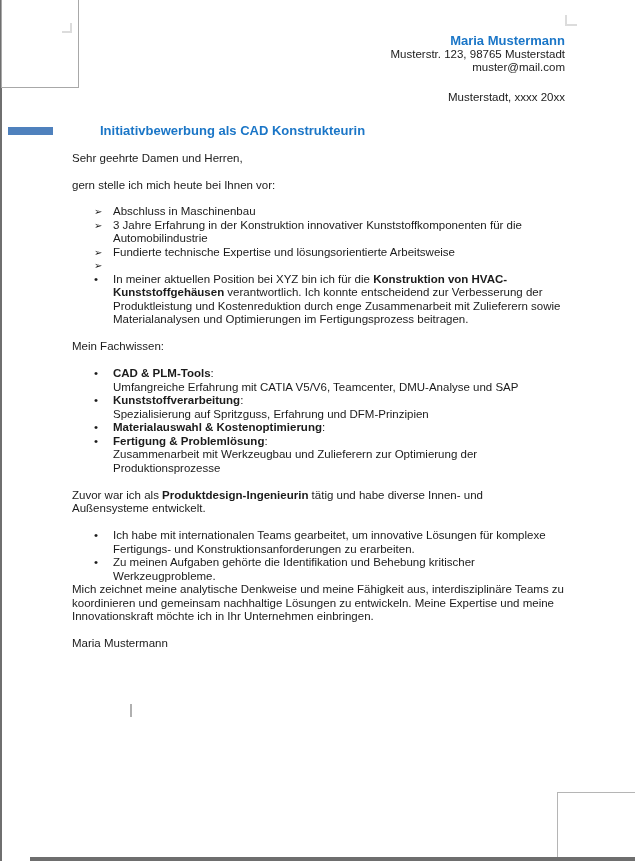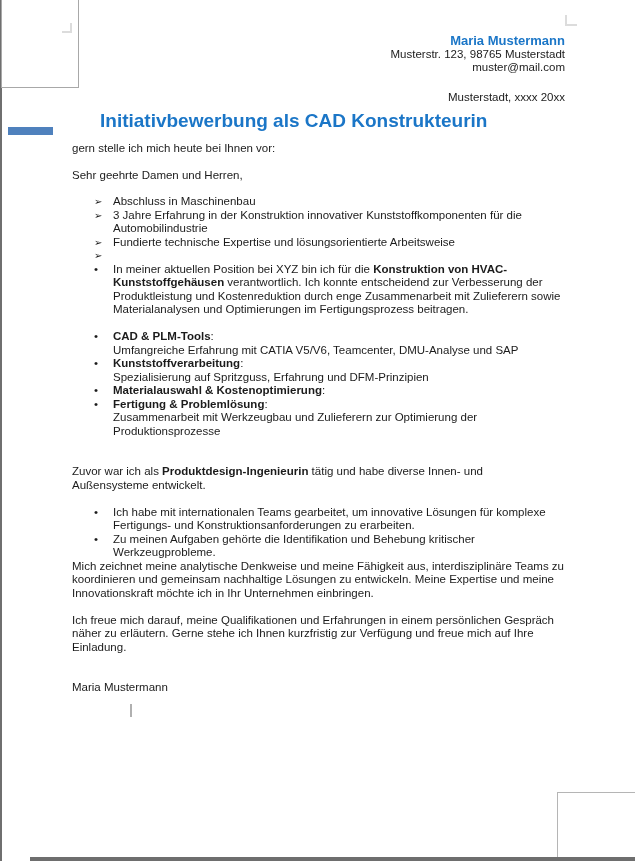--- a/index.html
+++ b/index.html
@@ -27,24 +27,24 @@
                 border-left: 1px solid #b5b5b5; border-top: 1px solid #b5b5b5; }
   .bottom-bar { position: absolute; left: 30px; right: 0; bottom: 0; height: 4px; background: #6e6e6e; }
   .accent-bar { position: absolute; left: 8px; top: 127px; width: 45px; height: 8px; background: var(--accent-bar, #4f81bd); }
   .caret { position: absolute; left: 130px; top: 704px; width: 2px; height: 13px; background: #b0b0b0; }
 
   
   .content { position: absolute; left: 72px; top: 0; width: 505px; padding-top: 34px; }
   .addr { width: 493px; text-align: right; }
   .addr-name { font-size: 13px; font-weight: bold; color: var(--accent-text, #1b76c7); }
   .dateline { width: 493px; text-align: right; margin-top: 16px; }
-  .subject { margin-top: 10px; font-size: 19px; line-height: 14px; font-weight: bold; color: var(--accent-text, #1b76c7); padding-left: 28px; }
+  .subject { margin-top: 20px; font-size: 13px; line-height: 14px; font-weight: bold; color: var(--accent-text, #1b76c7); padding-left: 28px; }
   .p  { margin-top: 13.5px; }
   .p13 { }
-  .mt27 { margin-top: 27px; }
+  .mt27 { }
   .mt15 { margin-top: 15.5px; }
   .narrow { width: 482px; }
   ul.blist { margin: 13px 0 0 0; padding: 0 0 0 41px; list-style: none; }
   ul.blist.g { margin-top: 13.5px; }
   ul.blist li { position: relative; }
   .b { position: absolute; left: -19px; top: 0; width: 16px; }
   .b.arrow { font-size: 10px; }
   strong { font-weight: bold; }
 </style>
 </head>
@@ -64,23 +64,23 @@
   <div class="addr">
     <div class="addr-name">Maria Mustermann</div>
     <div>Musterstr. 123, 98765 Musterstadt</div>
     <div>muster@mail.com</div>
   </div>
 
   <div class="dateline">Musterstadt, xxxx 20xx</div>
 
   <div class="subject">Initiativbewerbung als CAD Konstrukteurin</div>
 
+  <div class="p">Sehr geehrte Damen und Herren,</div>
+
   <div class="p">gern stelle ich mich heute bei Ihnen vor:</div>
-
-  <div class="p">Sehr geehrte Damen und Herren,</div>
 
   <ul class="blist">
     <li>
       <span class="b arrow">➢</span>
       <span>Abschluss in Maschinenbau</span>
     </li>
     <li>
       <span class="b arrow">➢</span>
       <span>3 Jahre Erfahrung in der Konstruktion innovativer Kunststoffkomponenten für die Automobilindustrie</span>
     </li>
@@ -93,20 +93,21 @@
     </li>
   </ul>
 
   <ul class="blist g">
     <li>
       <span class="b">•</span>
       <span><span>In meiner aktuellen Position bei XYZ bin ich für die </span><strong>Konstruktion von HVAC-Kunststoffgehäusen</strong><span> verantwortlich. Ich konnte entscheidend zur Verbesserung der Produktleistung und Kostenreduktion durch enge Zusammenarbeit mit Zulieferern sowie Materialanalysen und Optimierungen im Fertigungsprozess beitragen.</span></span>
     </li>
   </ul>
 
+  <div class="p">Mein Fachwissen:</div>
 
   <ul class="blist g">
     <li>
       <span class="b">•</span>
       <strong>CAD &amp; PLM-Tools</strong><span>:</span><br>
       <span>Umfangreiche Erfahrung mit CATIA V5/V6, Teamcenter, DMU-Analyse und SAP</span>
     </li>
     <li>
       <span class="b">•</span>
       <strong>Kunststoffverarbeitung</strong><span>:</span><br>
@@ -131,18 +132,17 @@
       <span>Ich habe mit internationalen Teams gearbeitet, um innovative Lösungen für komplexe Fertigungs- und Konstruktionsanforderungen zu erarbeiten.</span>
     </li>
     <li>
       <span class="b">•</span>
       <span>Zu meinen Aufgaben gehörte die Identifikation und Behebung kritischer Werkzeugprobleme.</span>
     </li>
   </ul>
 
   <div class="p13">Mich zeichnet meine analytische Denkweise und meine Fähigkeit aus, interdisziplinäre Teams zu koordinieren und gemeinsam nachhaltige Lösungen zu entwickeln. Meine Expertise und meine Innovationskraft möchte ich in Ihr Unternehmen einbringen.</div>
 
-  <div class="p">Ich freue mich darauf, meine Qualifikationen und Erfahrungen in einem persönlichen Gespräch näher zu erläutern. Gerne stehe ich Ihnen kurzfristig zur Verfügung und freue mich auf Ihre Einladung.</div>
 
 
   <div class="p mt27">Maria Mustermann</div>
 
 </div>
 
 </body></html>

